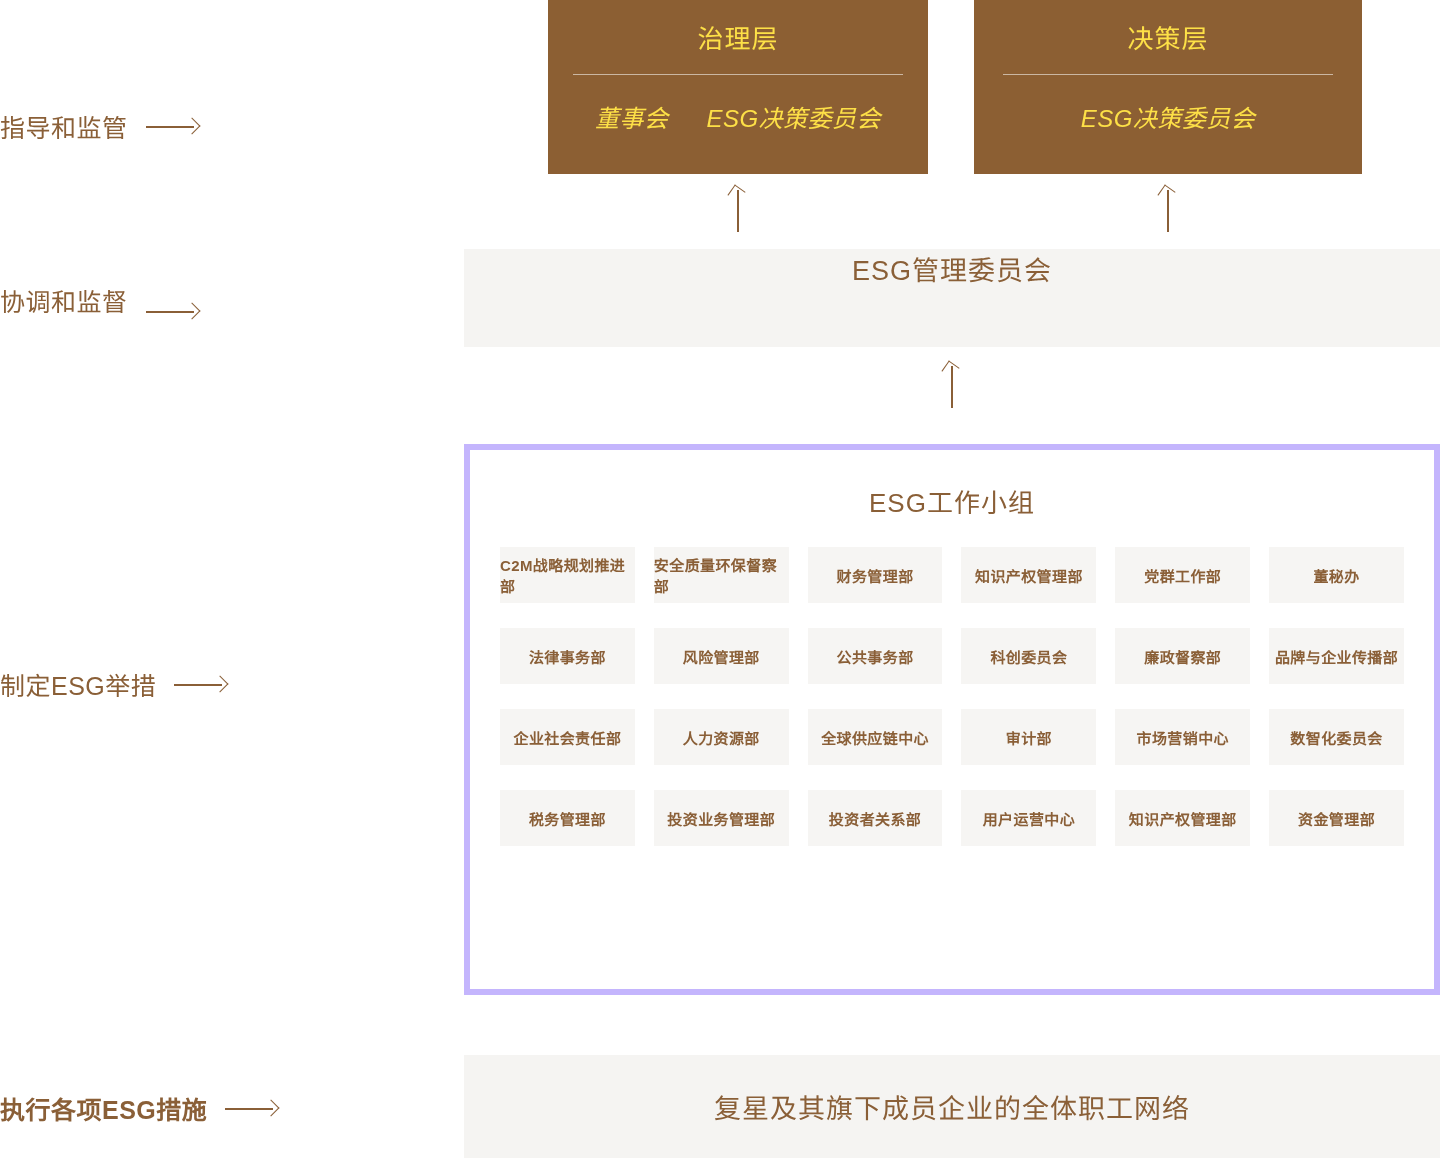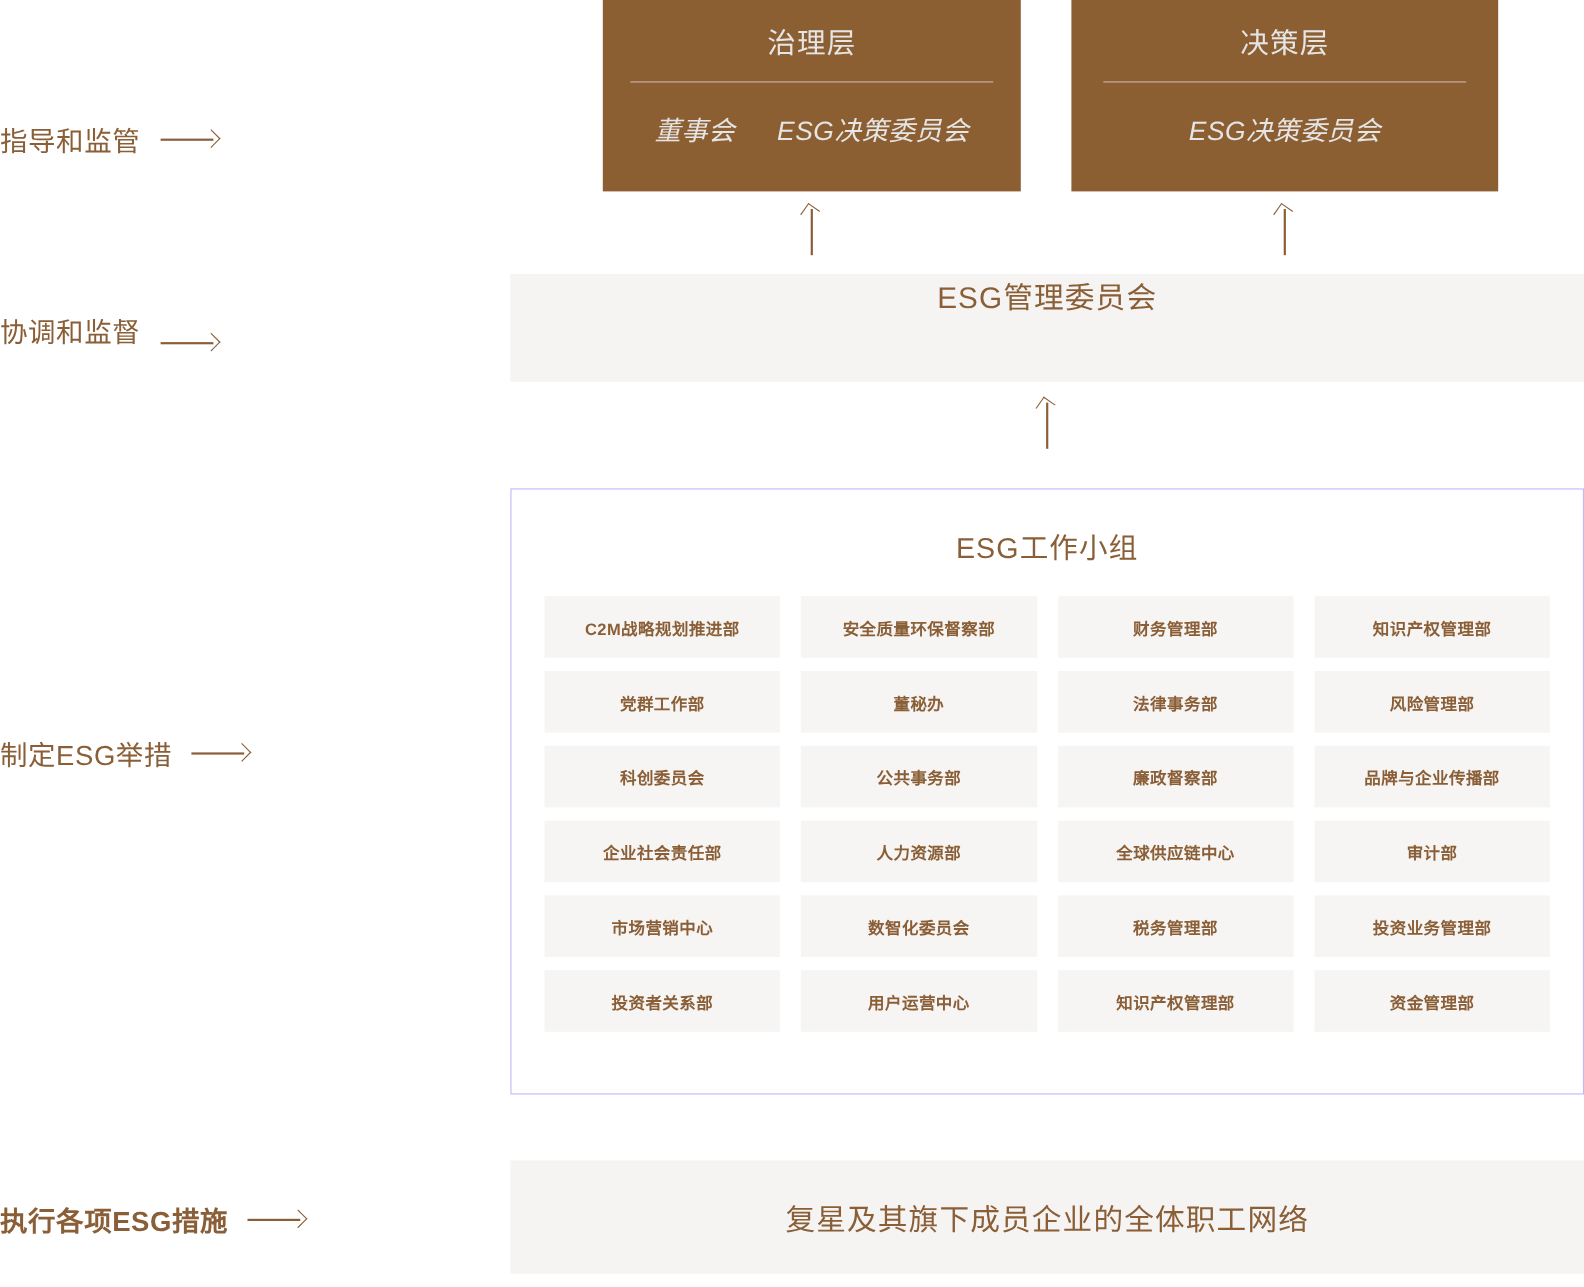--- a/index.html
+++ b/index.html
@@ -59,21 +59,21 @@
 
   #label-guide  { left: 0px;  top: 108px; }
   #label-coord  { left: 0px;  top: 282px; align-items: flex-end; }
   #label-measure{ left: 0px;  top: 666px; }
   #label-exec   { left: 0px;  top: 1090px; font-weight: bold; }
 
   
   .top-box {
     position: absolute;
     background: #8c5f33;
-    color: #e5e5e5;
+    color: #fde047;
     box-sizing: border-box;
     padding-top: 22px;
   }
   #box-governance { left: 548px; top: 0px; width: 380px; height: 174px; }
   #box-decision   { left: 974px; top: 0px; width: 388px; height: 174px; }
 
   .top-box .tb-title {
     text-align: center;
     font-size: 26px;
     line-height: 34px;
@@ -146,36 +146,36 @@
     letter-spacing: 1px;
   }
 
   
   #panel-workgroup {
     position: absolute;
     left: 464px;
     top: 444px;
     width: 976px;
     height: 551px;
-    border: 1px solid #c4b5fd;
+    border: 6px solid #c4b5fd;
     box-sizing: border-box;
     background: #ffffff;
   }
   #panel-workgroup .wg-title {
     text-align: center;
     font-size: 26px;
     color: #8a5f37;
     margin-top: 32px;
     letter-spacing: 1px;
   }
   .wg-grid {
     margin: 28px 30px 0 30px;
     display: grid;
-    grid-template-columns: repeat(4, 1fr);
-    gap: 12px 19px;
+    grid-template-columns: repeat(6, 1fr);
+    gap: 25px 19px;
   }
   .wg-cell {
     background: #f6f5f3;
     height: 56px;
     display: flex;
     align-items: center;
     justify-content: center;
     font-size: 15px;
     color: #8a5f37;
     letter-spacing: 0.4px;
@@ -261,22 +261,22 @@
   <div class="wg-title">ESG工作小组</div>
   <div class="wg-grid" id="wg-grid">
       <div class="wg-cell">C2M战略规划推进部</div>
       <div class="wg-cell">安全质量环保督察部</div>
       <div class="wg-cell">财务管理部</div>
       <div class="wg-cell">知识产权管理部</div>
       <div class="wg-cell">党群工作部</div>
       <div class="wg-cell">董秘办</div>
       <div class="wg-cell">法律事务部</div>
       <div class="wg-cell">风险管理部</div>
+      <div class="wg-cell">公共事务部</div>
       <div class="wg-cell">科创委员会</div>
-      <div class="wg-cell">公共事务部</div>
       <div class="wg-cell">廉政督察部</div>
       <div class="wg-cell">品牌与企业传播部</div>
       <div class="wg-cell">企业社会责任部</div>
       <div class="wg-cell">人力资源部</div>
       <div class="wg-cell">全球供应链中心</div>
       <div class="wg-cell">审计部</div>
       <div class="wg-cell">市场营销中心</div>
       <div class="wg-cell">数智化委员会</div>
       <div class="wg-cell">税务管理部</div>
       <div class="wg-cell">投资业务管理部</div>

